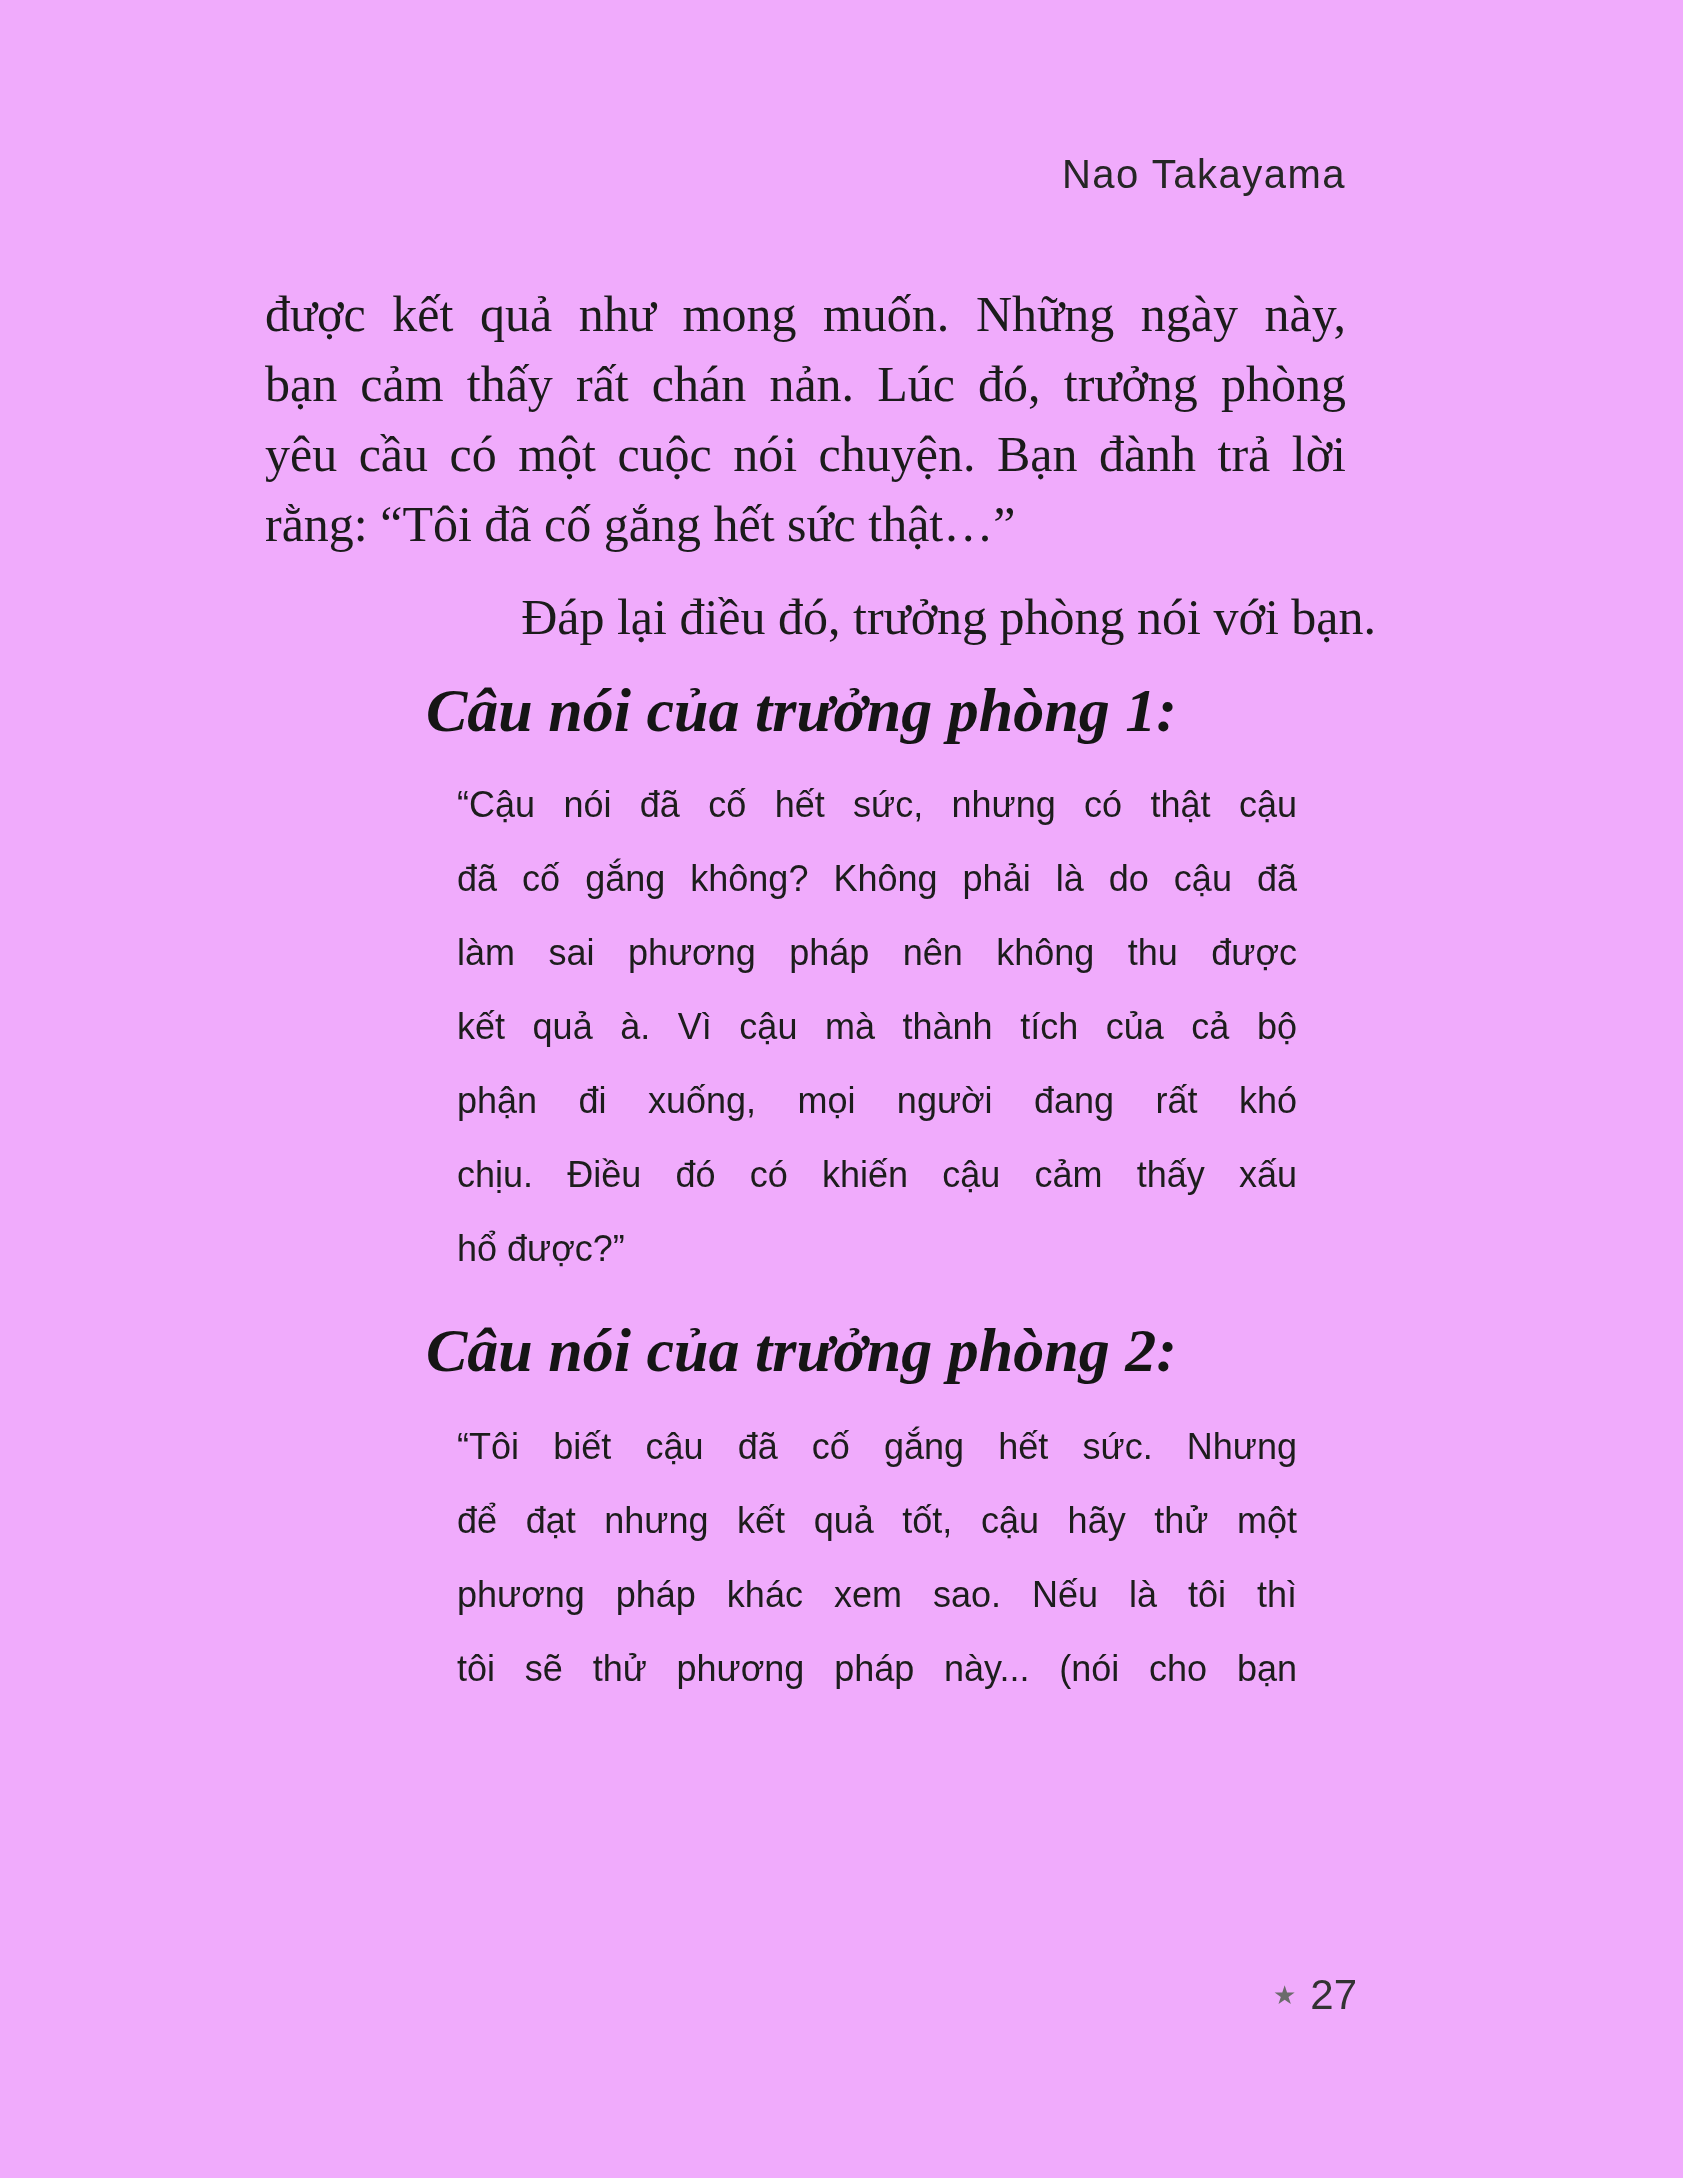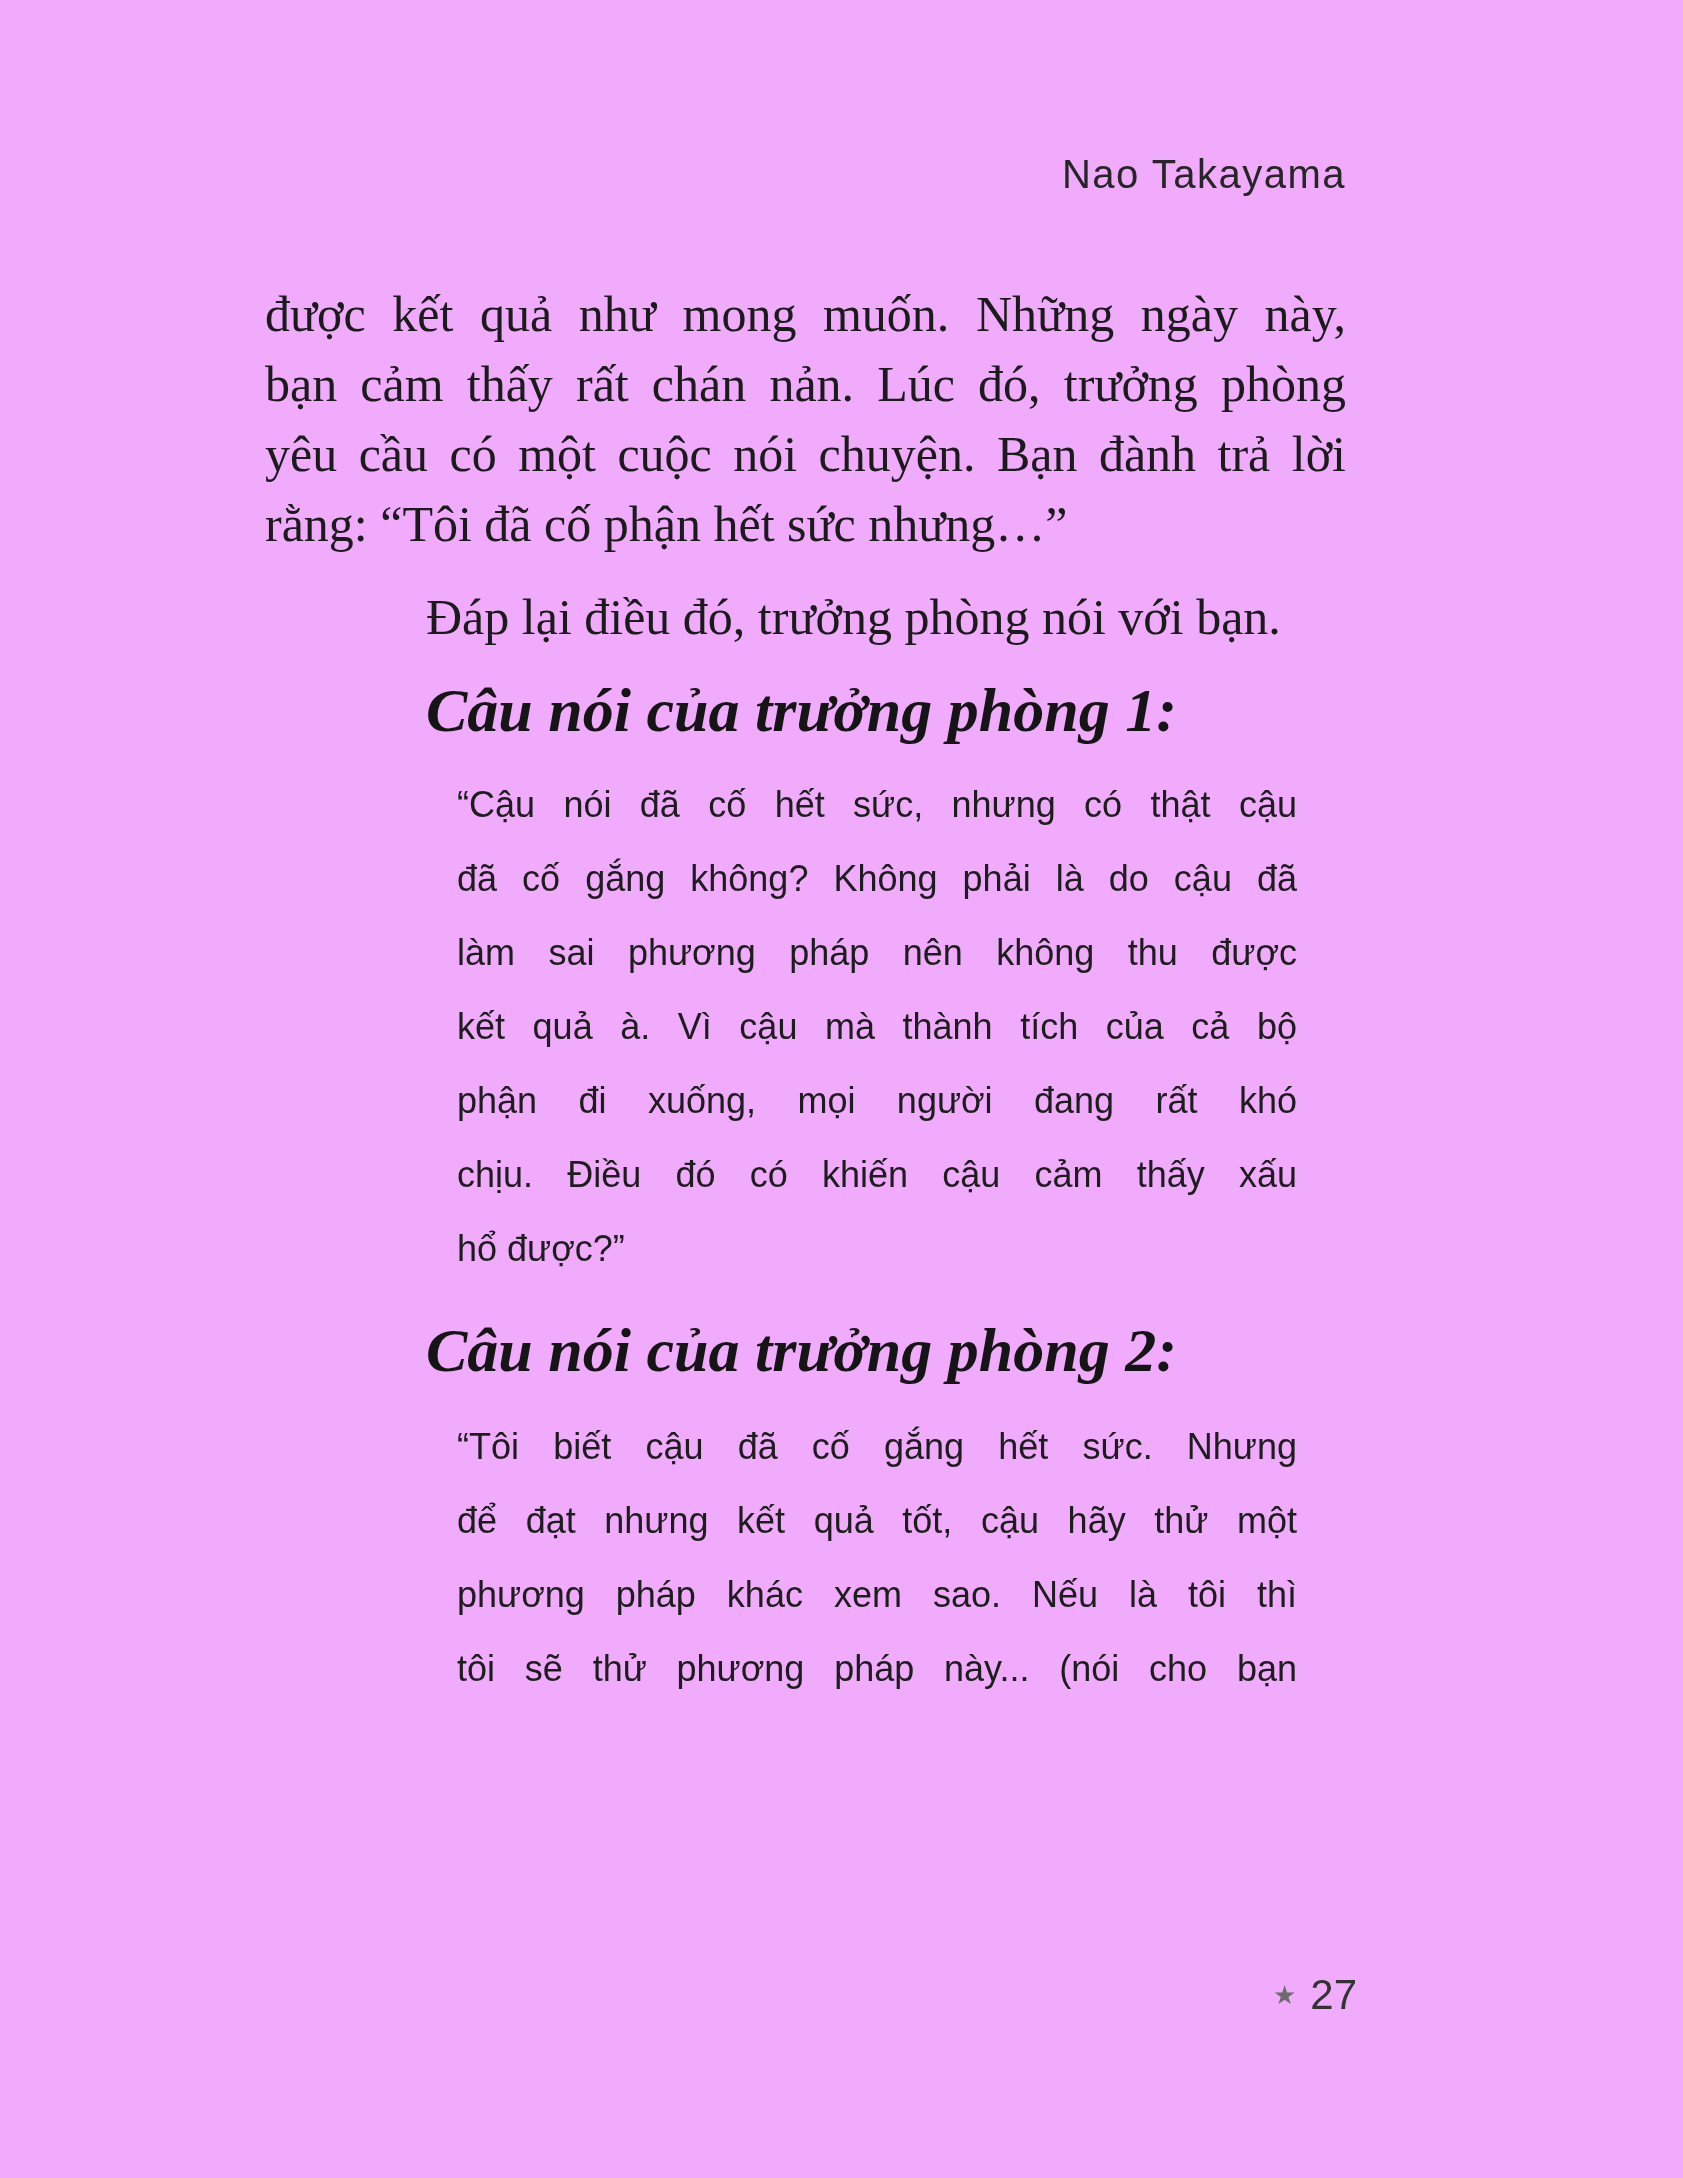--- a/index.html
+++ b/index.html
@@ -32,20 +32,21 @@
   }
   .para1 .line { line-height:70px; }
   .para2 {
     position:absolute;
     left:426px;
     top:588px;
     width:950px;
     font-size:50px;
     line-height:59px;
     white-space:nowrap;
+    text-align:right;
   }
   .heading {
     position:absolute;
     left:426px;
     font-size:62px;
     font-weight:bold;
     font-style:italic;
     white-space:nowrap;
     color:#151515;
   }
@@ -96,21 +97,21 @@
 <body>
 
 <div class="page">
 
   <div class="running-header">Nao Takayama</div>
 
   <div class="para1">
     <div class="line just">được kết quả như mong muốn. Những ngày này,</div>
     <div class="line just">bạn cảm thấy rất chán nản. Lúc đó, trưởng phòng</div>
     <div class="line just">yêu cầu có một cuộc nói chuyện. Bạn đành trả lời</div>
-    <div class="line last">rằng: “Tôi đã cố phận hết sức nhưng…”</div>
+    <div class="line last">rằng: “Tôi đã cố gắng hết sức thật…”</div>
   </div>
 
   <div class="para2">Đáp lại điều đó, trưởng phòng nói với bạn.</div>
 
   <div class="heading h1">Câu nói của trưởng phòng 1:</div>
 
   <div class="quote q1">
     <div class="line just">“Cậu nói đã cố hết sức, nhưng có thật cậu</div>
     <div class="line just">đã cố gắng không? Không phải là do cậu đã</div>
     <div class="line just">làm sai phương pháp nên không thu được</div>

